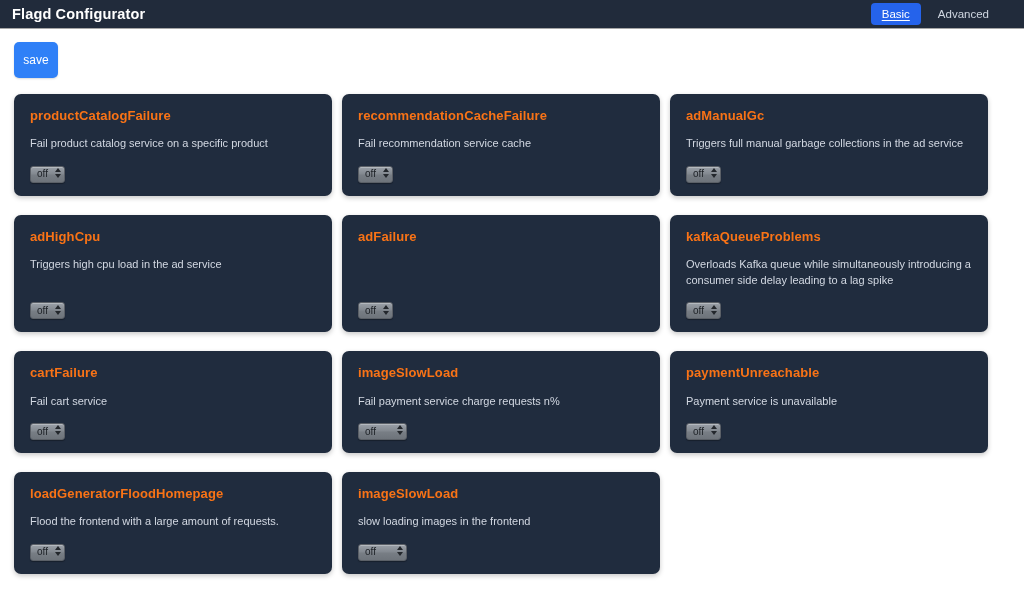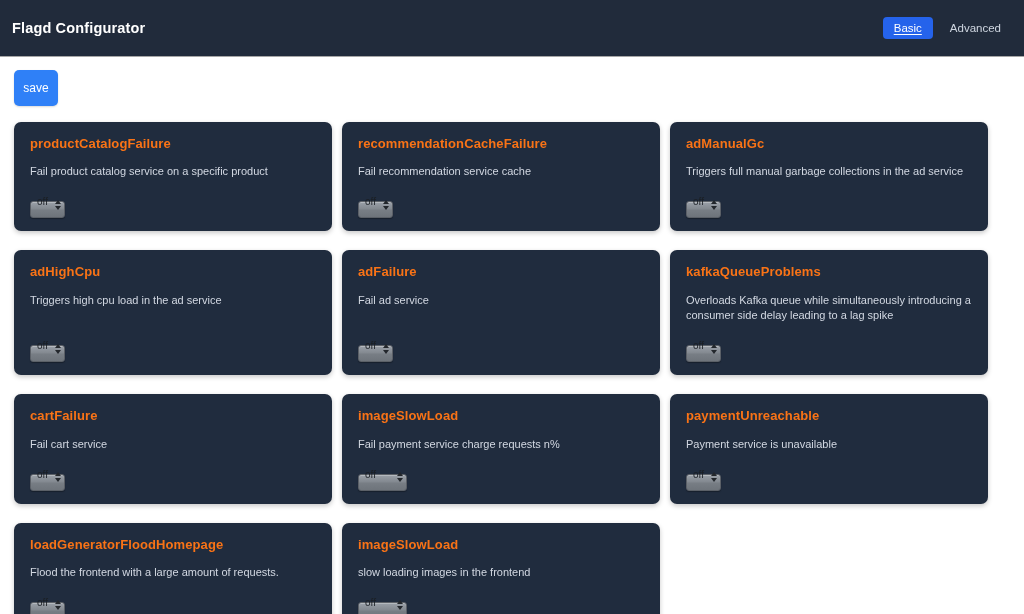--- a/index.html
+++ b/index.html
@@ -8,26 +8,26 @@
     margin: 0; padding: 0;
     width: 1024px; height: 614px;
     background: #ffffff;
     font-family: "Liberation Sans", sans-serif;
     -webkit-font-smoothing: antialiased;
   }
   body { overflow: hidden; }
 
   
   .navbar {
-    height: 56px;
+    height: 28px;
     background: #212b3b;
     display: flex;
     align-items: center;
     justify-content: space-between;
-    padding: 0 12px 0 12px;
+    padding: 0 24px 0 12px;
     box-shadow: 0 1px 0 rgba(0,0,0,0.35);
   }
   .brand {
     color: #ffffff;
     font-size: 14.5px;
     font-weight: bold;
     letter-spacing: 0.15px;
     white-space: nowrap;
   }
   .nav-tabs {
@@ -114,21 +114,21 @@
   }
 
   
   .flag-select {
     appearance: none;
     -webkit-appearance: none;
     position: relative;
     display: inline-flex;
     align-items: center;
     height: 17px;
-    padding: 0 16px 15px 6px;
+    padding: 0 16px 0 6px;
     background: linear-gradient(180deg, #9aa0a8 0%, #82888f 48%, #787e85 52%, #6e747b 100%);
     border: 1px solid #5b6067;
     border-radius: 3px;
     color: #1b1f24;
     font-size: 10px;
     font-family: "Liberation Sans", sans-serif;
     line-height: 1;
     cursor: pointer;
     box-shadow: inset 0 1px 0 rgba(255,255,255,0.28), 0 1px 1px rgba(0,0,0,0.3);
   }
@@ -203,21 +203,20 @@
       <div class="card">
         <div class="card-title">adHighCpu</div>
         <div class="card-desc">Triggers high cpu load in the ad service</div>
         <div class="card-control"><span class="select-wrap"><span class="flag-select">off</span><span class="stepper">
               <span class="arw up"></span>
               <span class="arw down"></span>
             </span></span></div>
       </div>
       <div class="card">
         <div class="card-title">adFailure</div>
-        <div class="card-desc">Fail ad service</div>
         <div class="card-control"><span class="select-wrap"><span class="flag-select">off</span><span class="stepper">
               <span class="arw up"></span>
               <span class="arw down"></span>
             </span></span></div>
       </div>
       <div class="card">
         <div class="card-title">kafkaQueueProblems</div>
         <div class="card-desc">Overloads Kafka queue while simultaneously introducing a consumer side delay leading to a lag spike</div>
         <div class="card-control"><span class="select-wrap"><span class="flag-select">off</span><span class="stepper">
               <span class="arw up"></span>

